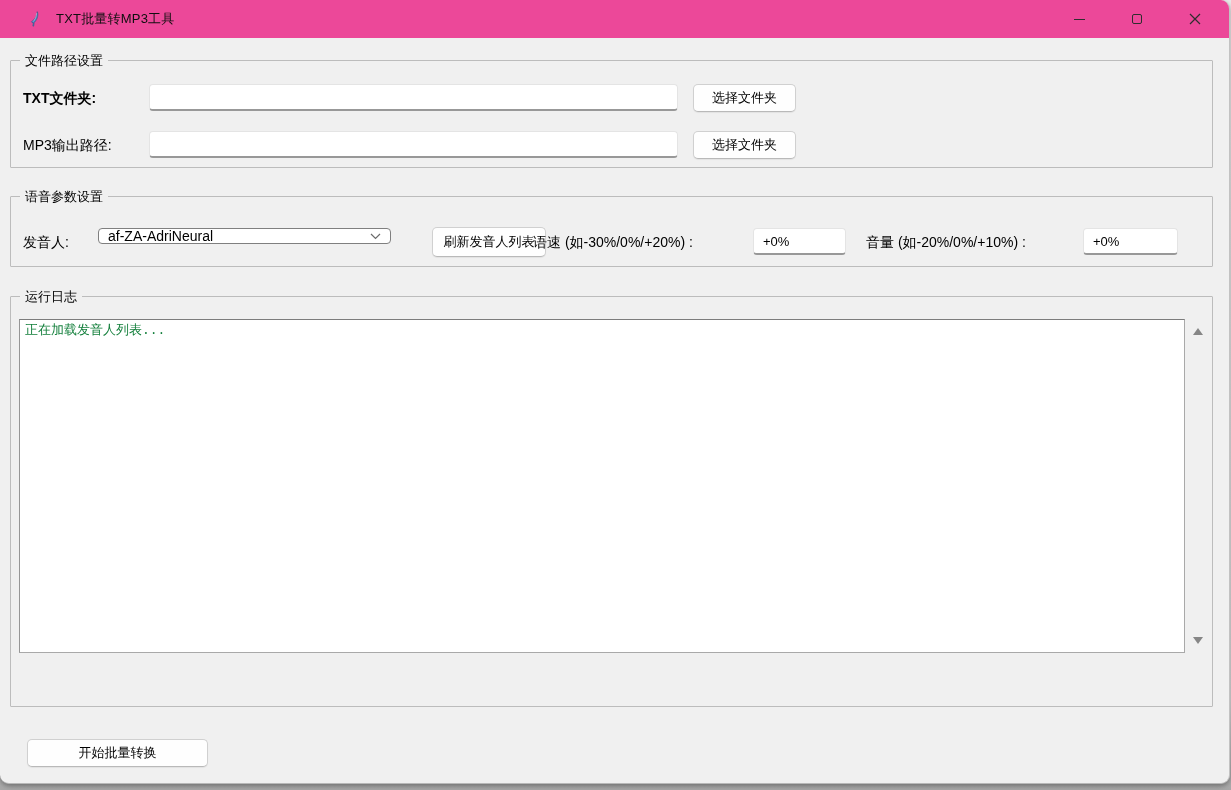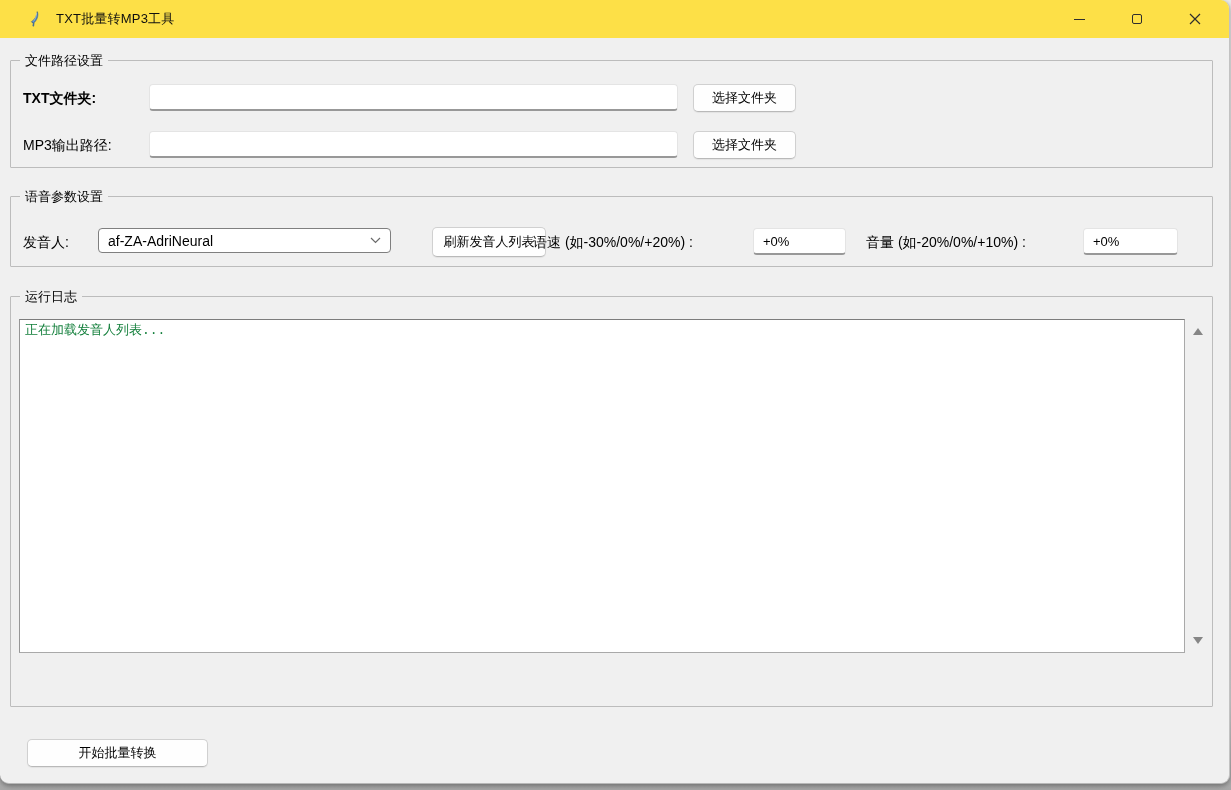--- a/index.html
+++ b/index.html
@@ -9,21 +9,21 @@
   .screen { position:relative; width:1231px; height:790px; overflow:hidden;
             background:linear-gradient(180deg,#e9e9e9 0px,#e9e9e9 120px,#d9d9d9 700px,#a8a8a8 790px); }
 
   .window { position:absolute; left:0; top:0; width:1230px; height:784px;
             background:#f0f0f0; border-radius:0 9px 9px 9px;
             border-right:1px solid #c2c2c2; border-bottom:1px solid #b8b8b8;
             box-shadow:0 2px 5px rgba(0,0,0,.35); overflow:hidden; }
 
   
   .titlebar { position:absolute; left:0; top:0; right:0; height:38px;
-              background:#fde047; display:flex; align-items:center; }
+              background:#ec4899; display:flex; align-items:center; }
   .app-icon { margin-left:27px; width:15px; height:16px; flex:0 0 auto; }
   .title-text { margin-left:14px; font-size:13px; color:#0f0f0f; letter-spacing:.2px; }
   .win-controls { margin-left:auto; margin-right:5px; display:flex; height:38px; }
   .win-btn { width:58px; height:38px; display:flex; align-items:center; justify-content:center; cursor:default; }
   .glyph-min { width:11px; height:0; border-top:1.3px solid #2e2e2e; }
   .glyph-max { width:10px; height:10px; border:1.3px solid #2e2e2e; border-radius:2px; }
 
   
   .groupbox { position:absolute; border:1px solid #bcbcbc; border-radius:1px; }
   .gb-title { position:absolute; top:-9px; left:9px; background:#f0f0f0;
@@ -94,21 +94,21 @@
       <span class="lbl" style="left:12px; top:76px;">MP3输出路径:</span>
       <input class="entry" style="left: 138px; top: 70px; width: 529px; height: 27px;" value="">
       <div class="btn" style="left:682px; top:70px; width:103px; height:28px;">选择文件夹</div>
     </div>
 
     <div class="groupbox" style="left:10px; top:196px; width:1203px; height:71px;">
       <span class="gb-title">语音参数设置</span>
 
       <span class="lbl" style="left:12px; top:37px;">发音人:</span>
 
-      <div class="combobox" style="left:87px; top:31px; width:293px; height:25px;">
+      <div class="combobox" style="left:87px; top:31px; width:293px; height:16px;">
         <span>af-ZA-AdriNeural</span>
         <span class="chevron">
           <svg width="11" height="7" viewBox="0 0 11 7">
             <path d="M1 1 L5.5 5.5 L10 1" stroke="#6b6b6b" stroke-width="1.2" fill="none"></path>
           </svg>
         </span>
       </div>
 
       <div class="btn" style="left:393px; top:30px; width:114px; height:30px;margin-left:28px;">刷新发音人列表</div>
 

